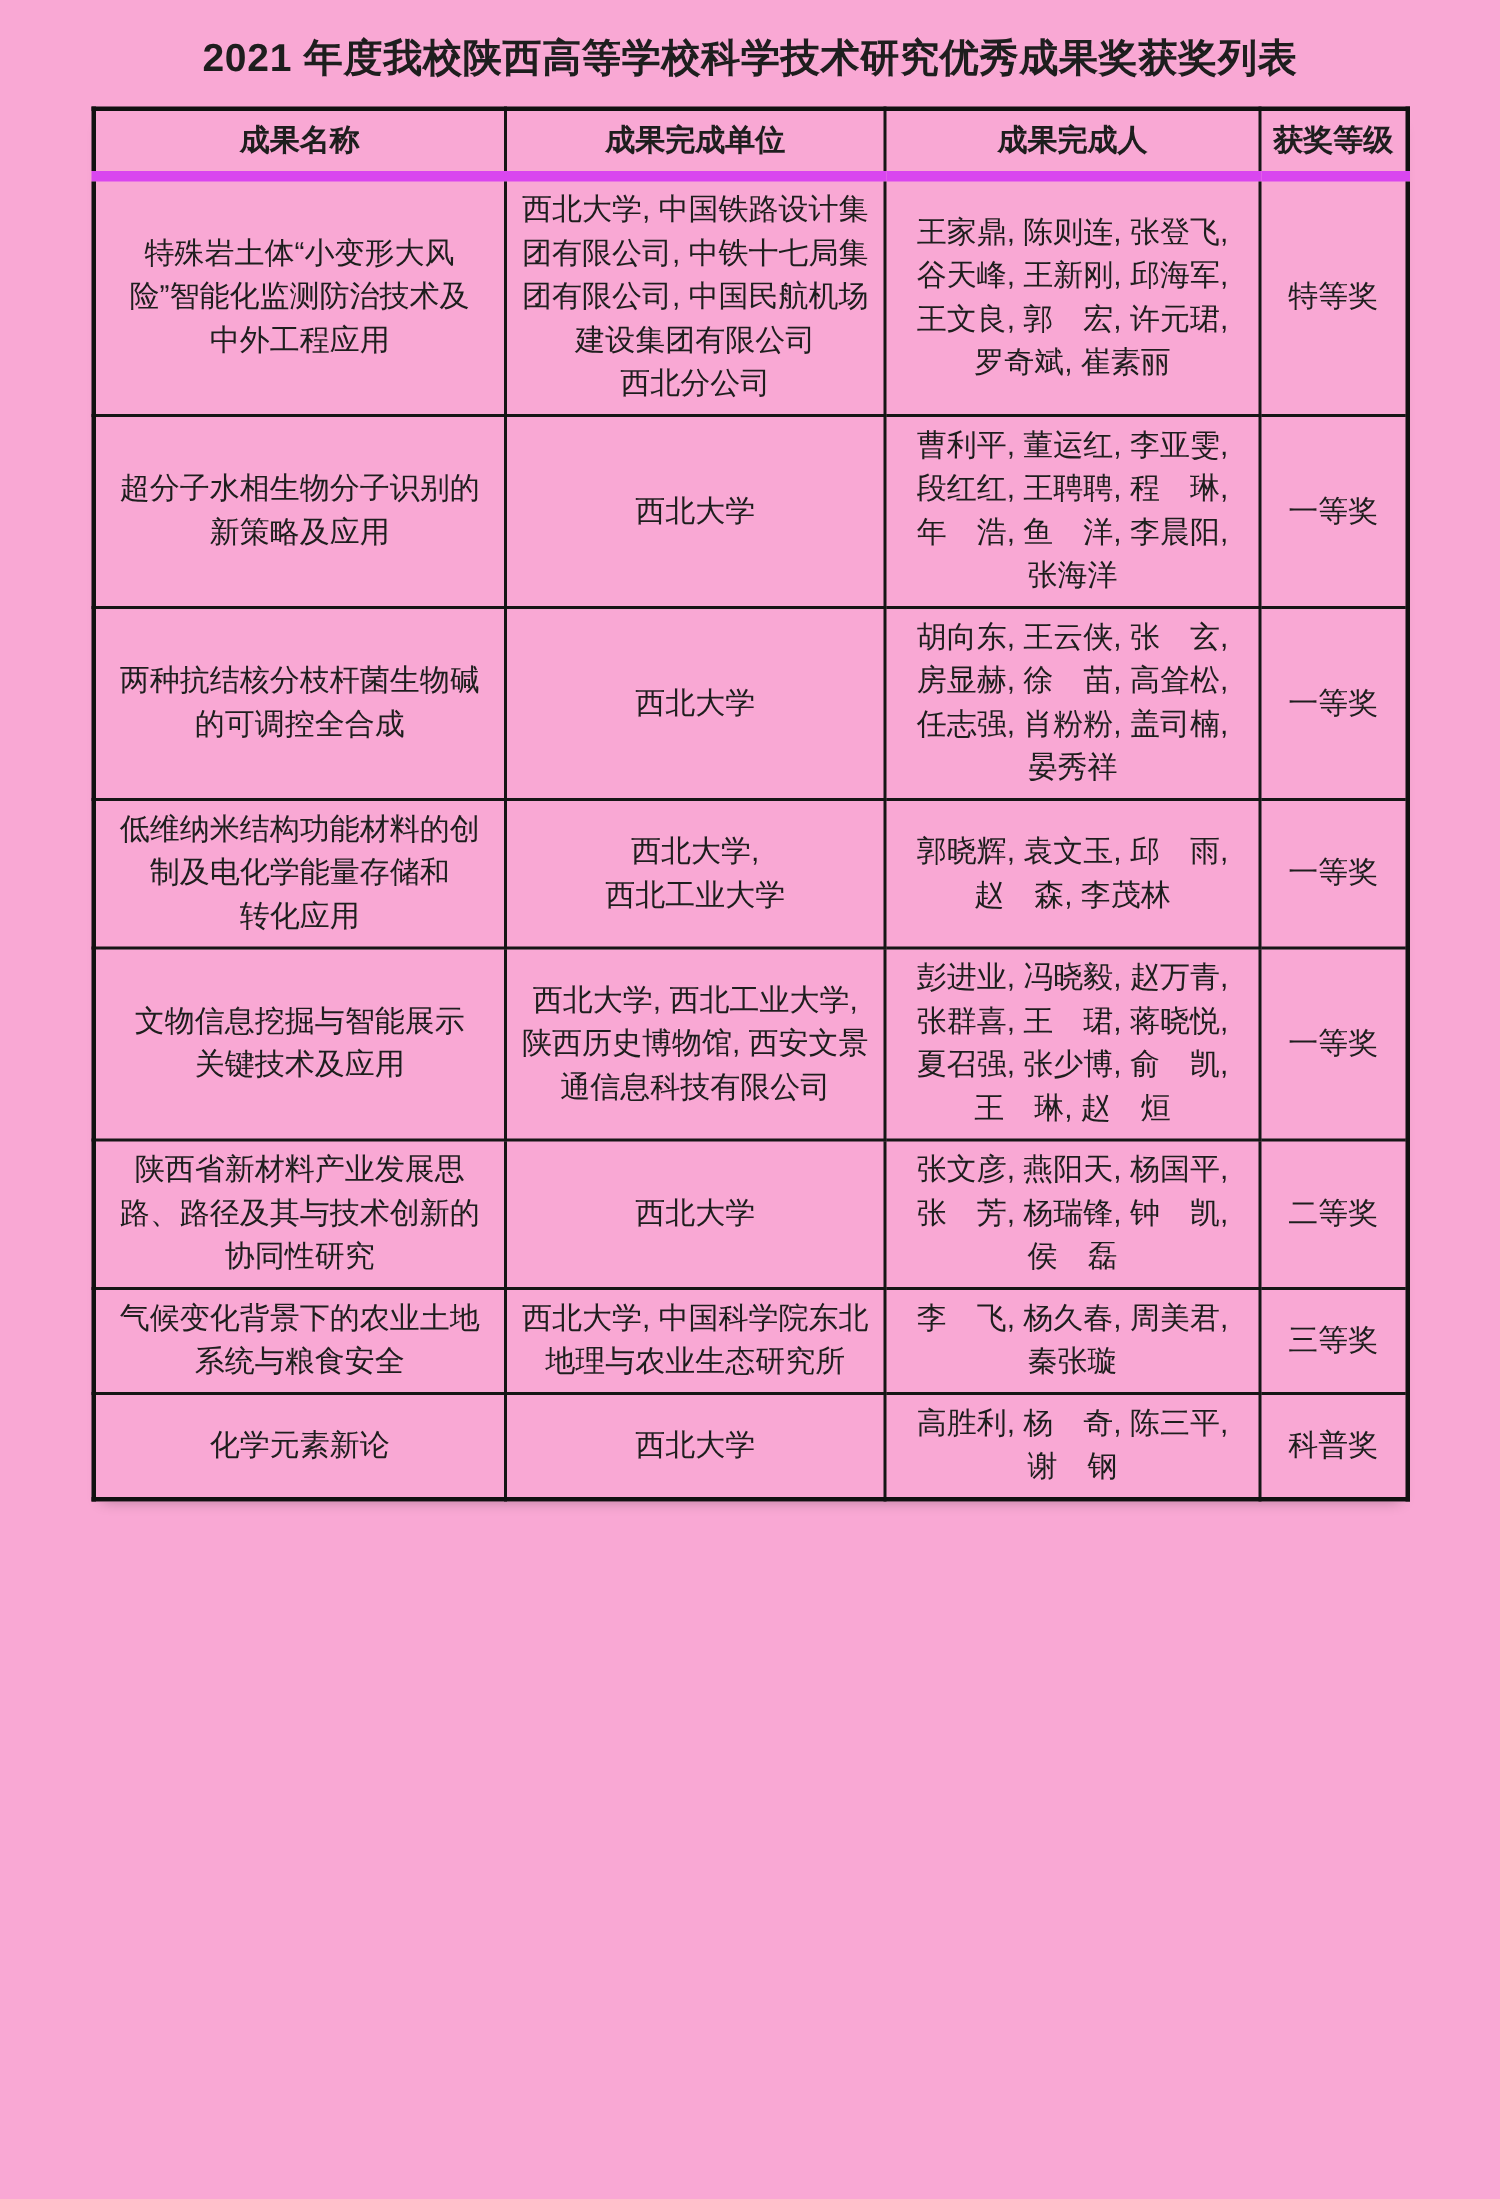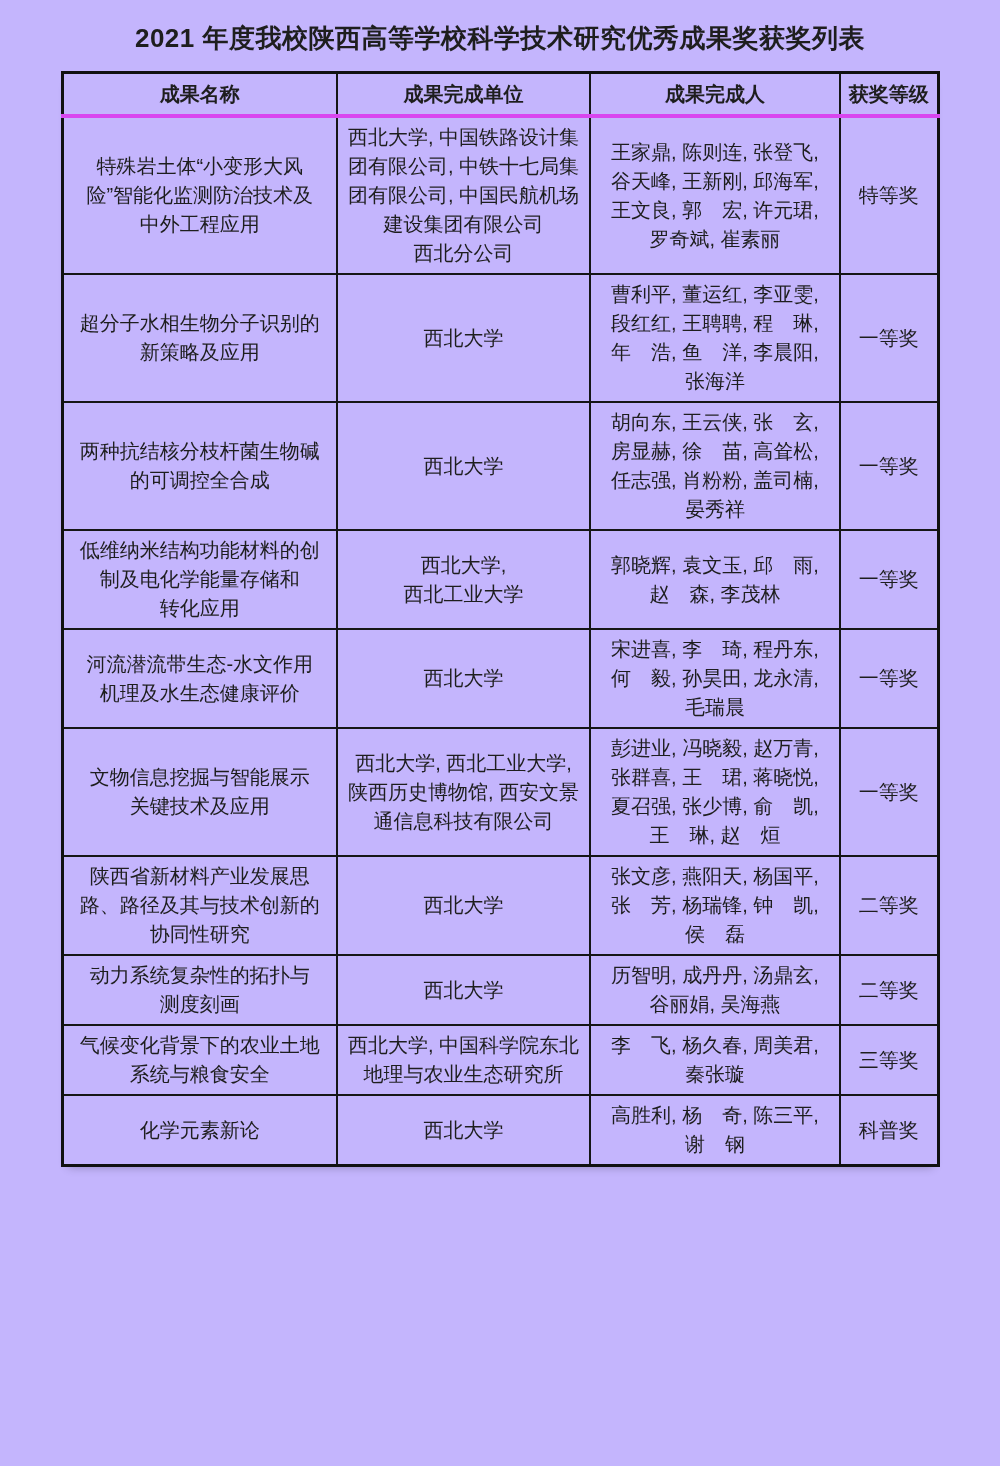--- a/index.html
+++ b/index.html
@@ -6,21 +6,21 @@
     margin: 0;
     padding: 0;
     background: #fbfbfb;
     font-family: "Liberation Sans", "DejaVu Sans", sans-serif;
     color: #1e1e1e;
   }
   .page {
     width: 1000px;
     height: 1466px;
     margin: 0 auto;
-    background: #c4b5fd;
+    background: #f9a8d4;
     box-sizing: border-box;
     padding-top: 20px;
   }
   .title {
     margin: 0 0 14px 0;
     text-align: center;
     font-size: 26px;
     font-weight: bold;
     line-height: 37px;
     letter-spacing: 0.5px;
@@ -41,21 +41,21 @@
     font-size: 20px;
     line-height: 29px;
     padding: 5px 6px;
     white-space: pre-line;
     overflow: hidden;
   }
   table.awards thead th {
     font-weight: bold;
     height: 34px;
     padding: 3px 6px;
-    border-bottom: 4px solid #d946ef;
+    border-bottom: 7px solid #d946ef;
   }
   .col-name  { width: 275px; }
   .col-unit  { width: 253px; }
   .col-people{ width: 250px; }
   .col-award { width: 98px; }
 </style>
 </head>
 <body>
 
 <div class="page">
@@ -121,29 +121,20 @@
     <td>低维纳米结构功能材料的创
 制及电化学能量存储和
 转化应用</td>
     <td>西北大学,
 西北工业大学</td>
     <td>郭晓辉, 袁文玉, 邱　雨,
 赵　森, 李茂林</td>
     <td>一等奖</td>
   </tr>
 
-  <tr>
-    <td>河流潜流带生态-水文作用
-机理及水生态健康评价</td>
-    <td>西北大学</td>
-    <td>宋进喜, 李　琦, 程丹东,
-何　毅, 孙昊田, 龙永清,
-毛瑞晨</td>
-    <td>一等奖</td>
-  </tr>
 
   <tr>
     <td>文物信息挖掘与智能展示
 关键技术及应用</td>
     <td>西北大学, 西北工业大学,
 陕西历史博物馆, 西安文景
 通信息科技有限公司</td>
     <td>彭进业, 冯晓毅, 赵万青,
 张群喜, 王　珺, 蒋晓悦,
 夏召强, 张少博, 俞　凯,
@@ -157,28 +148,20 @@
     <td>陕西省新材料产业发展思
 路、路径及其与技术创新的
 协同性研究</td>
     <td>西北大学</td>
     <td>张文彦, 燕阳天, 杨国平,
 张　芳, 杨瑞锋, 钟　凯,
 侯　磊</td>
     <td>二等奖</td>
   </tr>
 
-  <tr>
-    <td>动力系统复杂性的拓扑与
-测度刻画</td>
-    <td>西北大学</td>
-    <td>历智明, 成丹丹, 汤鼎玄,
-谷丽娟, 吴海燕</td>
-    <td>二等奖</td>
-  </tr>
 
   <tr>
     <td>气候变化背景下的农业土地
 系统与粮食安全</td>
     <td>西北大学, 中国科学院东北
 地理与农业生态研究所</td>
     <td>李　飞, 杨久春, 周美君,
 秦张璇</td>
     <td>三等奖</td>
   </tr>

